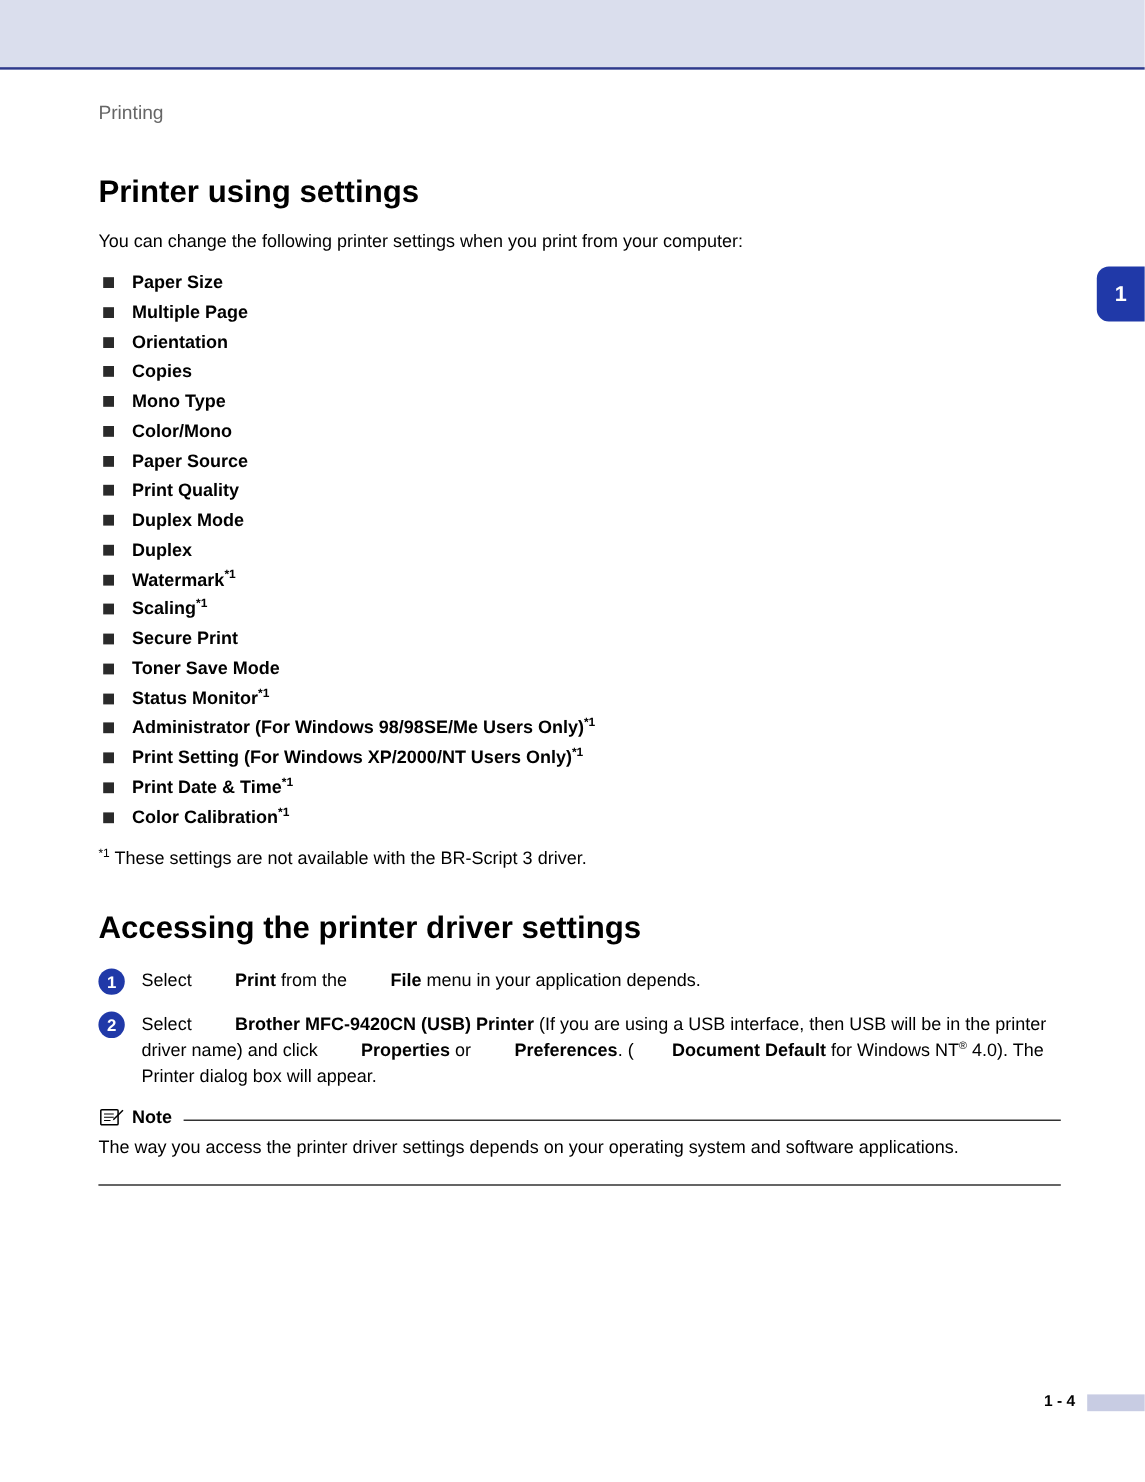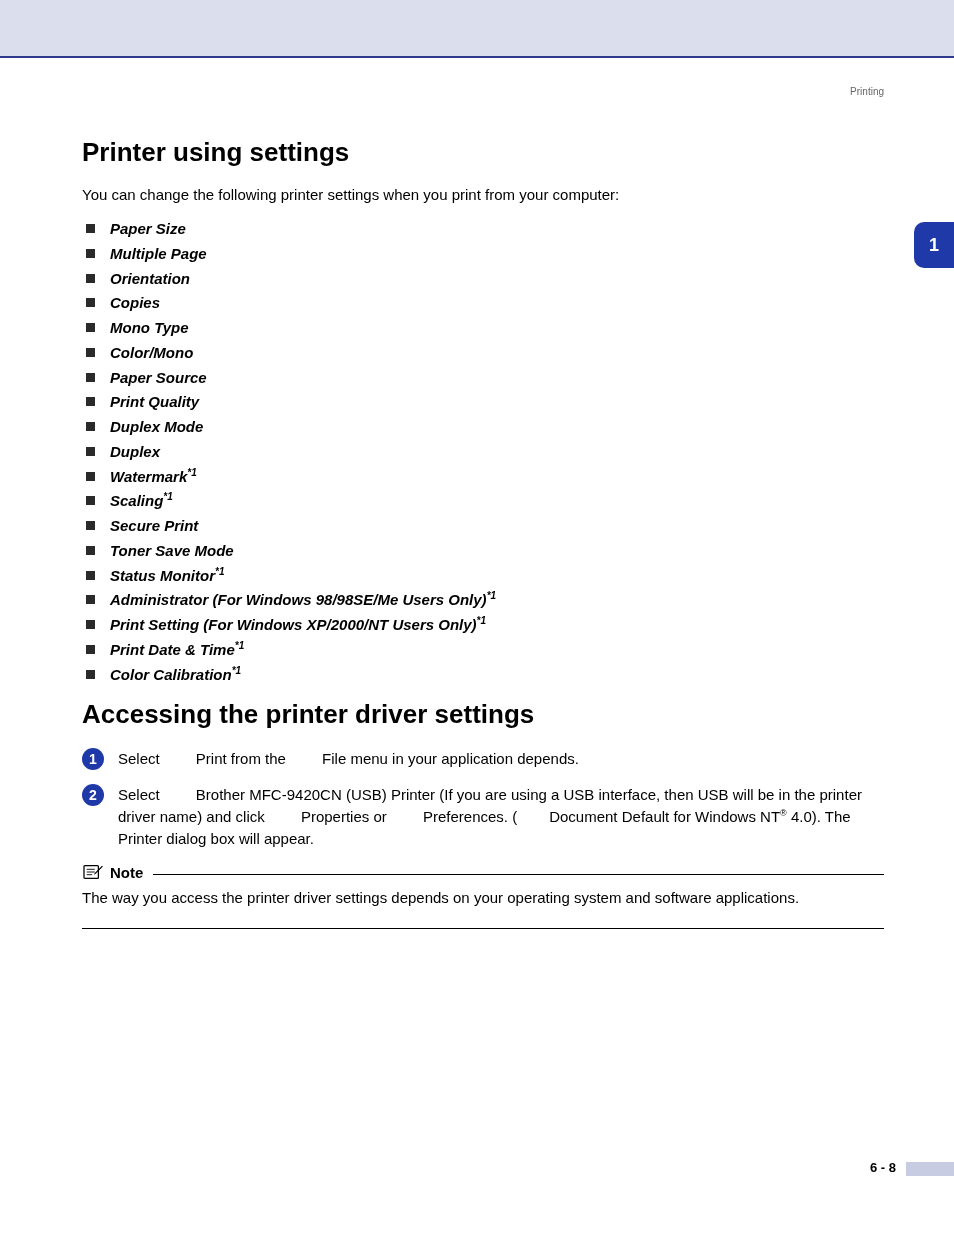--- a/index.html
+++ b/index.html
@@ -14,24 +14,23 @@
   .top-band {
     background: #dadeed;
     height: 58px;
     width: 100%;
     border-bottom: 2px solid #2e3a8c;
   }
   .page-content {
     padding: 28px 70px 0 82px;
   }
   .breadcrumb {
-    font-size: 10px;
+    font-size: 16px;
     color: #666;
     margin-bottom: 40px;
-    text-align: right;
   }
   h1 {
     font-size: 26px;
     font-weight: bold;
     margin-bottom: 18px;
   }
   .intro {
     font-size: 15px;
     margin-bottom: 14px;
   }
@@ -39,21 +38,20 @@
     list-style: none;
     margin-left: 0;
     margin-bottom: 12px;
   }
   ul.settings li {
     position: relative;
     padding-left: 28px;
     font-size: 15px;
     font-weight: bold;
     line-height: 1.65;
-    font-style: italic;
   }
   ul.settings li::before {
     content: "";
     position: absolute;
     left: 4px;
     top: 7px;
     width: 9px;
     height: 9px;
     background: #2a2a2a;
   }
@@ -84,21 +82,21 @@
     width: 22px;
     height: 22px;
     border-radius: 50%;
     background: #2039a8;
     color: #fff;
     font-weight: bold;
     font-size: 14px;
     text-align: center;
     line-height: 22px;
   }
-  .b { font-weight: normal; padding-left: 32px; }
+  .b { font-weight: bold; padding-left: 32px; }
   .supR { font-size: 9px; vertical-align: super; }
   .note-block {
     margin-top: 6px;
     border-bottom: 1px solid #000;
     padding-bottom: 20px;
   }
   .note-head {
     display: flex;
     align-items: center;
     margin-bottom: 6px;
@@ -182,20 +180,23 @@
       <li><span>Scaling</span><span class="sup">*1</span></li>
       <li><span>Secure Print</span></li>
       <li><span>Toner Save Mode</span></li>
       <li><span>Status Monitor</span><span class="sup">*1</span></li>
       <li><span>Administrator (For Windows 98/98SE/Me Users Only)</span><span class="sup">*1</span></li>
       <li><span>Print Setting (For Windows XP/2000/NT Users Only)</span><span class="sup">*1</span></li>
       <li><span>Print Date &amp; Time</span><span class="sup">*1</span></li>
       <li><span>Color Calibration</span><span class="sup">*1</span></li>
     </ul>
 
+  <p class="footnote">
+    <span class="sup-left">*1</span><span> These settings are not available with the BR-Script 3 driver.</span>
+  </p>
 
   <h1>Accessing the printer driver settings</h1>
 
   <ol class="steps" id="steps-list">
       <li><span class="step-num">1</span><span>Select </span><span class="b">Print</span><span> from the </span><span class="b">File</span><span> menu in your application depends.</span></li>
       <li><span class="step-num">2</span><span>Select </span><span class="b">Brother MFC-9420CN (USB) Printer</span><span> (If you are using a USB interface, then USB will be in the printer driver name) and click </span><span class="b">Properties</span><span> or </span><span class="b">Preferences</span><span>. (</span><span class="b">Document Default</span><span> for Windows NT</span><span class="supR">®</span><span> 4.0). The Printer dialog box will appear.</span></li>
     </ol>
 
   <div class="note-block">
     <div class="note-head">
@@ -207,13 +208,13 @@
         <path d="M14 11 L22 3 L23 4 L15 12 L13 13 Z" fill="#000"></path>
       </svg>
       <span class="note-label">Note</span>
       <div class="note-line"></div>
     </div>
     <div class="note-text">The way you access the printer driver settings depends on your operating system and software applications.</div>
   </div>
 </div>
 
 <div class="footer-mark"></div>
-<div class="page-footer">6 - 8</div>
+<div class="page-footer">1 - 4</div>
 
 </body></html>

